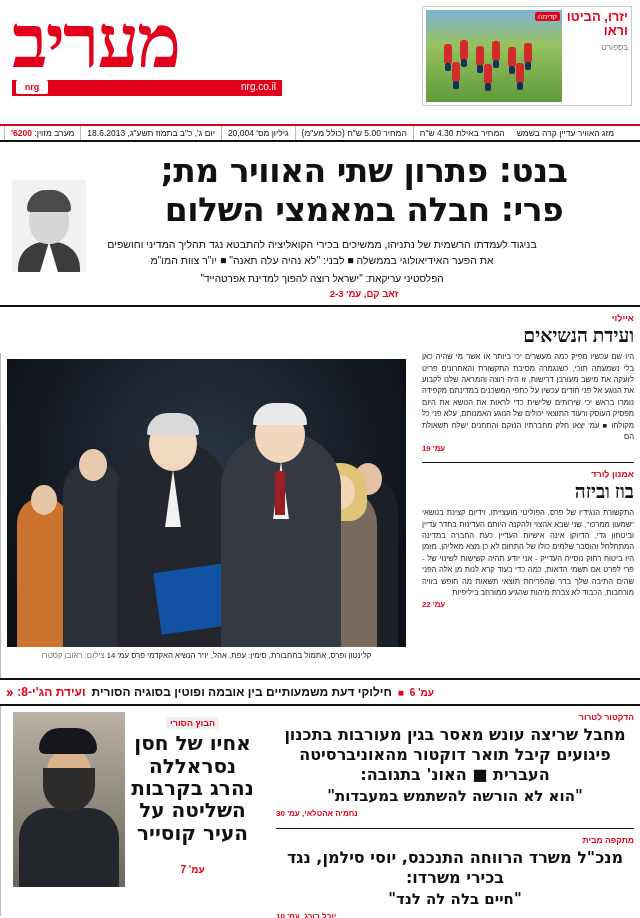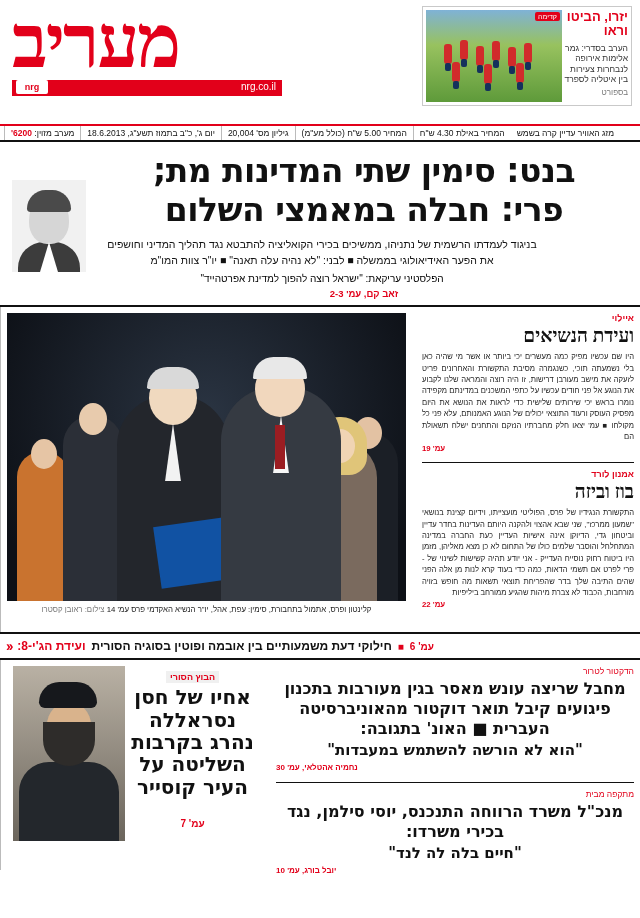--- a/index.html
+++ b/index.html
@@ -220,20 +220,21 @@
   
   .body-grid {
     display: flex;
     flex-direction: row-reverse;
     border-bottom: 2px solid #111;
   }
   .photo-col {
     width: 414px;
     padding: 6px 8px 16px 6px;
     border-left: 1px solid #bbb;
+    margin-top: 46px;
   }
   .mainphoto {
     position: relative;
     width: 100%;
     height: 288px;
     background: radial-gradient(circle at 50% 35%, #2a3442 0%, #0d1016 85%);
     overflow: hidden;
   }
   .mp-person {
     position: absolute;
@@ -360,21 +361,21 @@
     color: #111;
   }
   .bot-more { font-size: 10px; color: #e2001a; margin-top: 20px; font-weight:bold;}
 
   .bot-right {
     flex: 1;
     padding: 6px 6px 4px 8px;
   }
   .story { padding-bottom: 4px; }
   .story-kicker {
-    font-size: 8.5px; color: #e2001a; font-weight: normal; margin-bottom: 3px;
+    font-size: 8.5px; color: #e2001a; font-weight: bold; margin-bottom: 3px;
   }
   .story-title {
     font-family: "DejaVu Sans", sans-serif;
     font-weight: bold;
     font-size: 16px;
     line-height: 1.25;
     color: #111;
     text-align: center;
   }
   .story-quote {
@@ -400,21 +401,20 @@
       <div class="logo-word">מעריב</div>
       <div class="logo-bar">
         <span class="site">nrg.co.il</span>
         <span class="nrg">nrg</span>
       </div>
     </div>
 
     <div class="promo">
       <div class="promo-text">
         <div class="promo-title">יזרו, הביטו וראו</div>
-        <div class="promo-sub">הערב בסדרי: גמר אלימות אירופה לנבחרות צעירות בין איטליה לספרד</div>
         <div class="promo-foot">בספורט</div>
       </div>
       <div class="promo-photo">
         <span class="kicker">קדימה</span>
         <span class="pl" style="left:18px;top:34px;"></span>
         <span class="pl" style="left:34px;top:30px;"></span>
         <span class="pl" style="left:50px;top:36px;"></span>
         <span class="pl" style="left:66px;top:31px;"></span>
         <span class="pl" style="left:82px;top:37px;"></span>
         <span class="pl" style="left:98px;top:33px;"></span>
@@ -438,21 +438,21 @@
   </div>
 
   <div class="lead">
     <div class="portrait">
       <span class="body"></span>
       <span class="head"></span>
       <span class="hair"></span>
       <span class="shirt"></span>
     </div>
     <h1>
-      <span>בנט: סימין שתי המדינות מת;</span>
+      <span>בנט: פתרון שתי האוויר מת;</span>
       <span class="l2">פרי: חבלה במאמצי השלום</span>
     </h1>
     <div class="subhead">בניגוד לעמדתו הרשמית של נתניהו, ממשיכים בכירי הקואליציה להתבטא נגד תהליך המדיני וחושפים את הפער האידיאולוגי בממשלה ■ לבני: "לא נהיה עלה תאנה" ■ יו"ר צוות המו"מ</div>
     <div class="quoteline">הפלסטיני עריקאת: "ישראל רוצה להפוך למדינת אפרטהייד"</div>
     <div class="byline">זאב קם, עמ' 2-3</div>
   </div>
 
   <div class="body-grid">
 
     <div class="photo-col">

